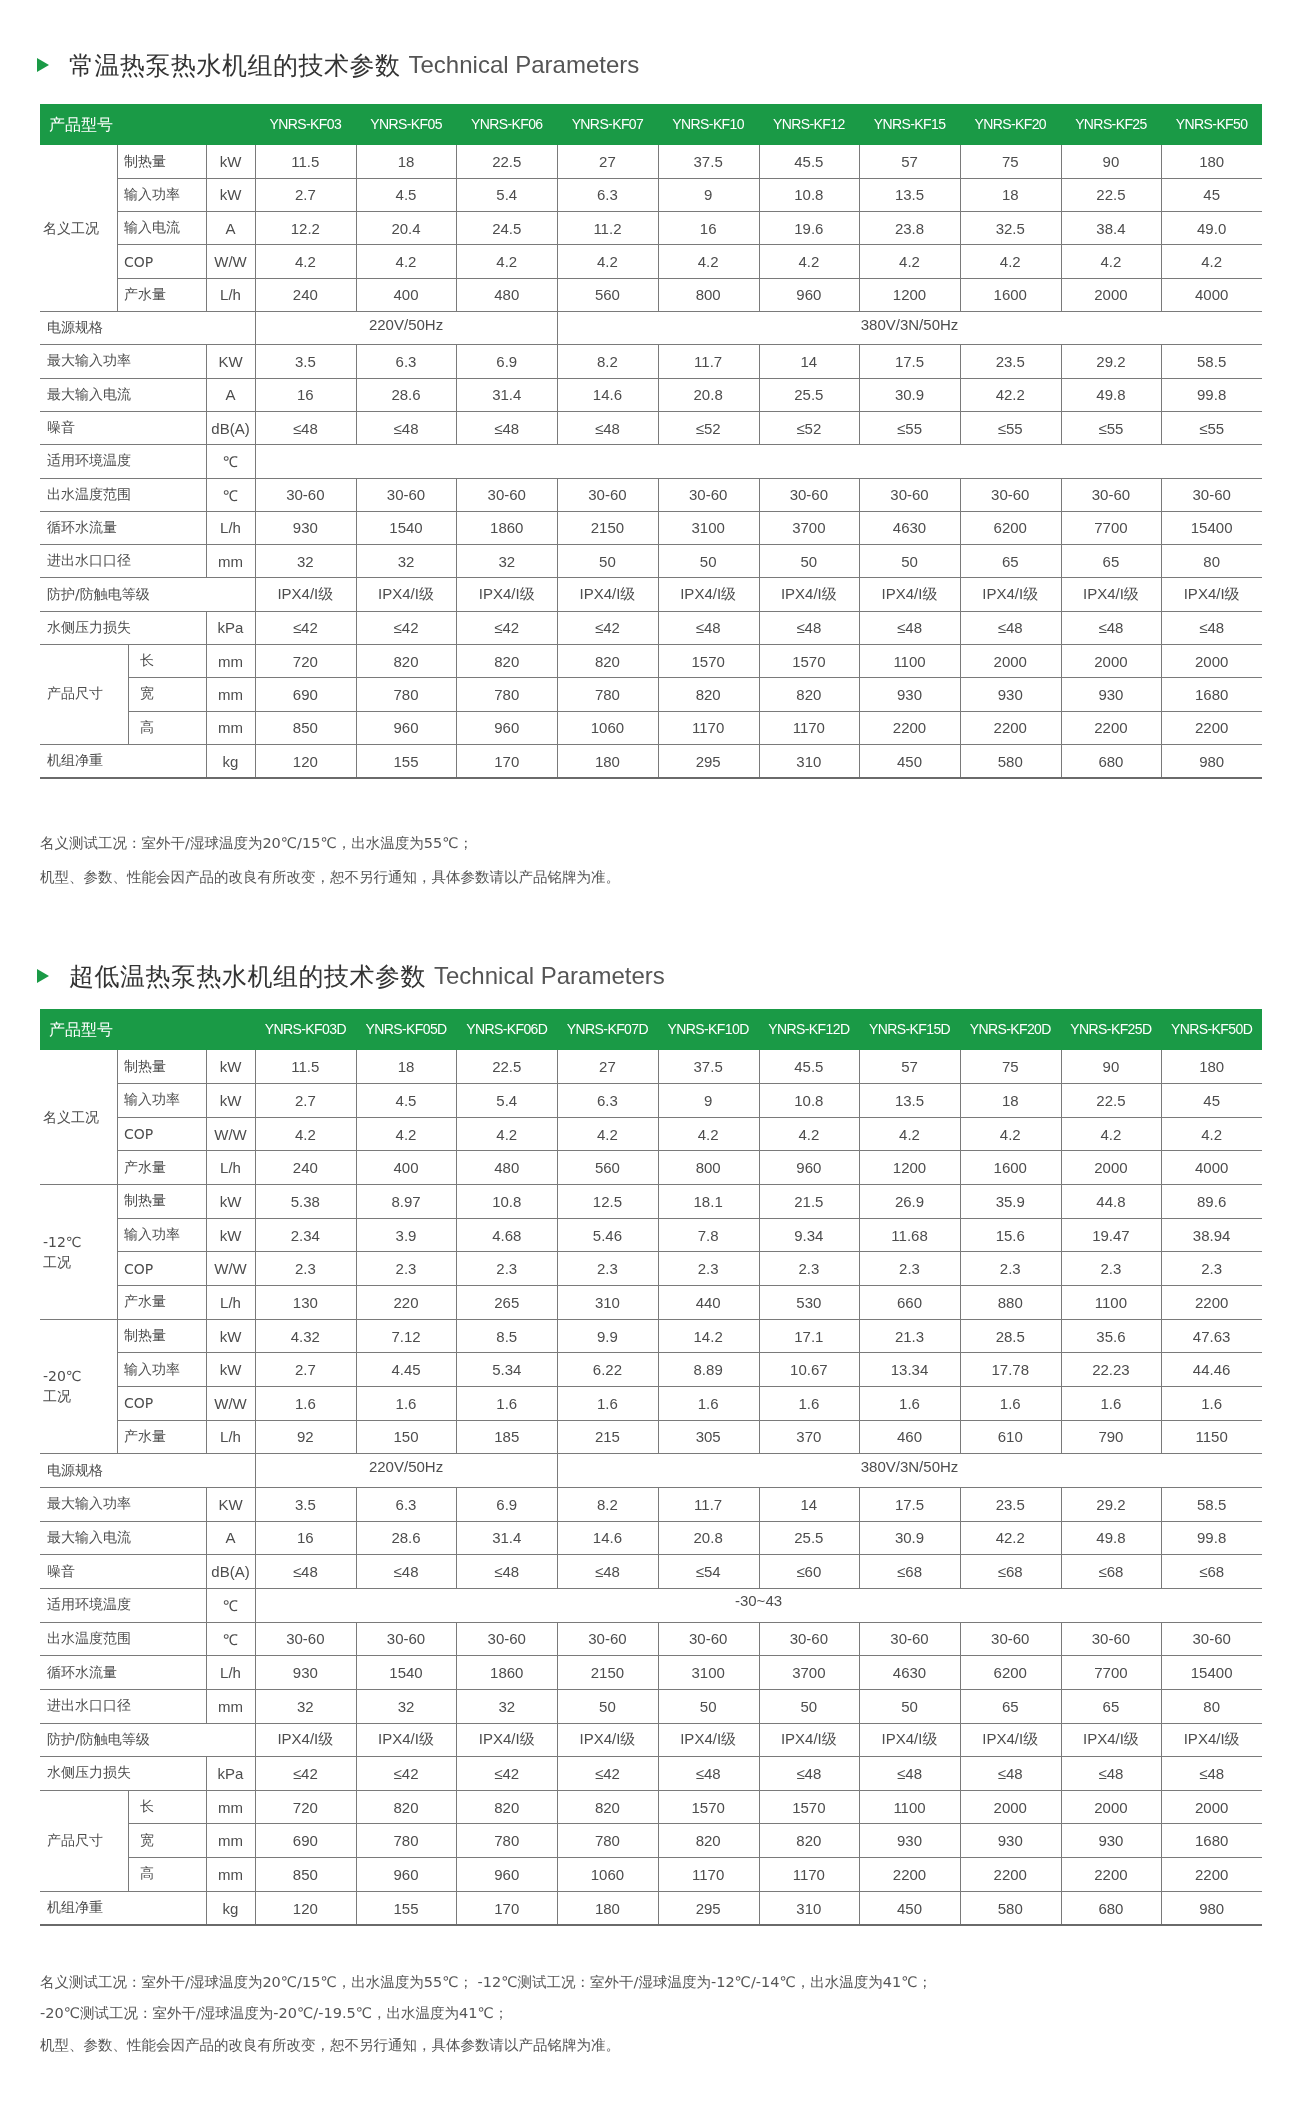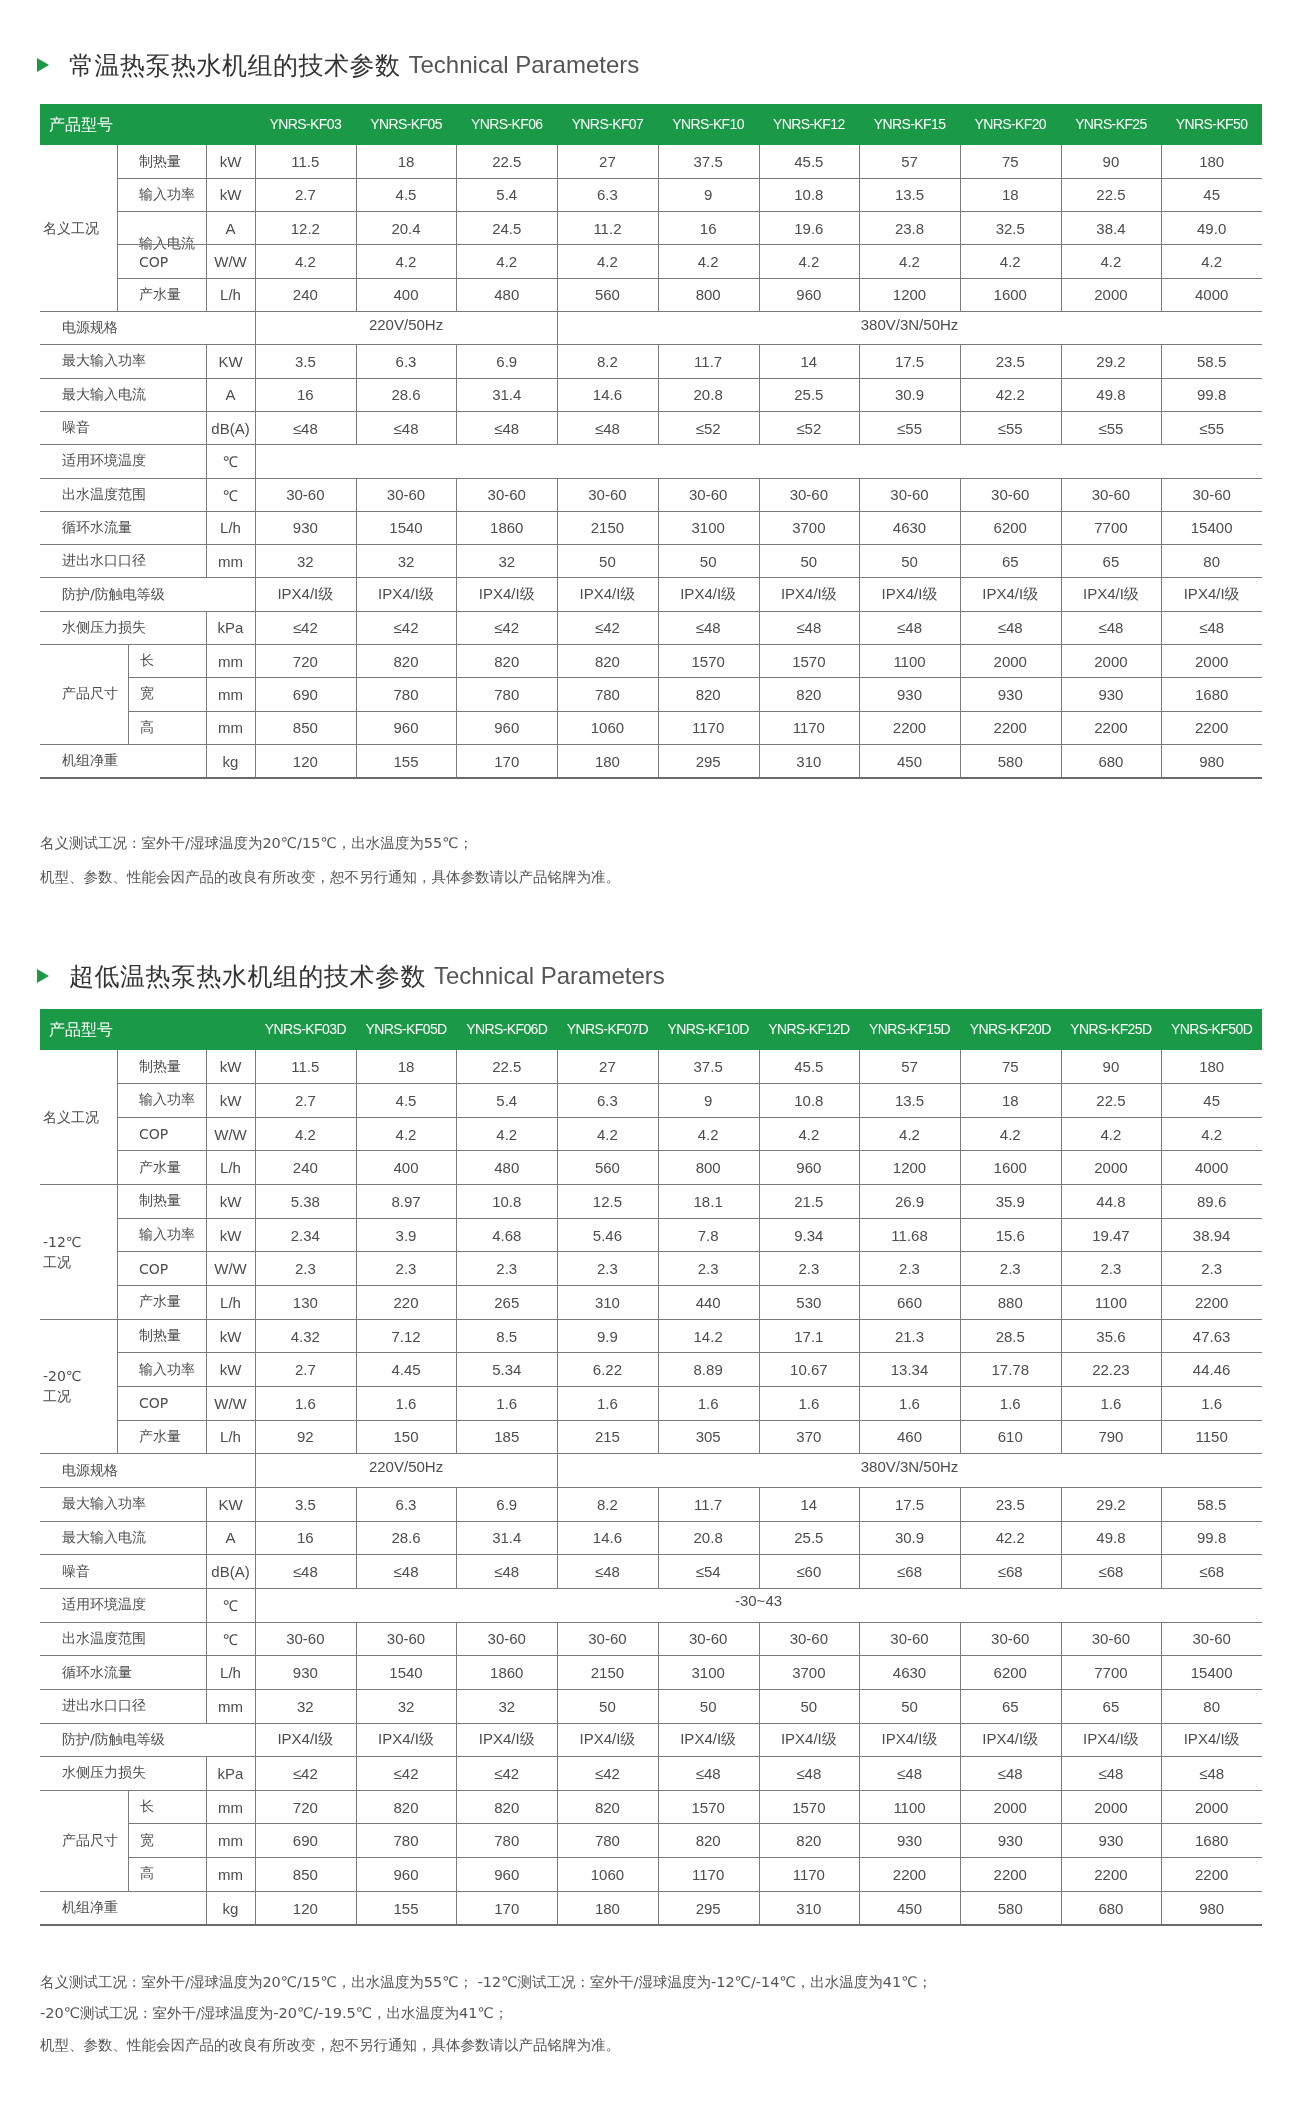--- a/index.html
+++ b/index.html
@@ -10,21 +10,21 @@
          border-left:12px solid #1a9a46; margin-right:20px; }
   .section-title .zh { font-size:25px; color:#333; letter-spacing:0.5px; }
   .section-title .en { font-size:24px; color:#555; margin-left:8px; font-family:"Liberation Sans",sans-serif; }
   .spec-table { position:absolute; left:40px; width:1222px; }
   .hdr { position:absolute; left:0; top:0; width:1222px; height:41px; background:#1a9a46; }
   .hdr .lbl { position:absolute; left:9px; top:0; line-height:41px; color:#fff; font-size:16px; }
   .hdr .model { position:absolute; top:0; line-height:41px; color:#fff; font-size:14px; text-align:center; white-space:nowrap; letter-spacing:-0.6px;
          font-family:"Liberation Sans",sans-serif; }
   .cell { position:absolute; box-sizing:border-box; display:flex; align-items:center; justify-content:center;
           font-size:15px; color:#4d4d4d; white-space:nowrap; font-family:"Liberation Sans",sans-serif; }
-  .cell.left { justify-content:flex-start; padding-left:22px; font-family:"DejaVu Sans",sans-serif; font-size:14px; }
+  .cell.left { justify-content:flex-start; padding-left:7px; font-family:"DejaVu Sans",sans-serif; font-size:14px; }
   .cell.span-top { align-items:flex-start; padding-top:4px; }
   .hline { position:absolute; height:1px; background:#7a7a7a; }
   .hline.thick { height:2px; background:#6a6a6a; }
   .vline { position:absolute; width:1px; background:#7a7a7a; }
   .note { position:absolute; left:40px; font-size:14.5px; color:#555; white-space:nowrap; }
 </style>
 </head>
 <body>
 
 <div class="section-title" style="top:48px;">
@@ -87,21 +87,21 @@
     <div class="cell" style="left: 819.2px; top: 74.3px; width: 100.7px; height: 33.3px;">13.5</div>
     <div class="vline" style="left: 819.2px; top: 74.3px; height: 33.3px;"></div>
     <div class="cell" style="left: 919.9px; top: 74.3px; width: 100.7px; height: 33.3px;">18</div>
     <div class="vline" style="left: 919.9px; top: 74.3px; height: 33.3px;"></div>
     <div class="cell" style="left: 1020.6px; top: 74.3px; width: 100.7px; height: 33.3px;">22.5</div>
     <div class="vline" style="left: 1020.6px; top: 74.3px; height: 33.3px;"></div>
     <div class="cell" style="left: 1121.3px; top: 74.3px; width: 100.7px; height: 33.3px;">45</div>
     <div class="vline" style="left: 1121.3px; top: 74.3px; height: 33.3px;"></div>
     <div class="vline" style="left: 166px; top: 74.3px; height: 33.3px;"></div>
     <div class="hline" style="top: 107.1px; left: 77px; width: 1145px;"></div>
-    <div class="cell left" style="left: 77px; top: 107.6px; width: 89px; height: 33.3px; margin-top: 16px;">输入电流</div>
+    <div class="cell left" style="left: 77px; top: 107.6px; width: 89px; height: 33.3px;">输入电流</div>
     <div class="cell" style="left: 166px; top: 107.6px; width: 49px; height: 33.3px;">A</div>
     <div class="cell" style="left: 215px; top: 107.6px; width: 100.7px; height: 33.3px;">12.2</div>
     <div class="vline" style="left: 215px; top: 107.6px; height: 33.3px;"></div>
     <div class="cell" style="left: 315.7px; top: 107.6px; width: 100.7px; height: 33.3px;">20.4</div>
     <div class="vline" style="left: 315.7px; top: 107.6px; height: 33.3px;"></div>
     <div class="cell" style="left: 416.4px; top: 107.6px; width: 100.7px; height: 33.3px;">24.5</div>
     <div class="vline" style="left: 416.4px; top: 107.6px; height: 33.3px;"></div>
     <div class="cell" style="left: 517.1px; top: 107.6px; width: 100.7px; height: 33.3px;">11.2</div>
     <div class="vline" style="left: 517.1px; top: 107.6px; height: 33.3px;"></div>
     <div class="cell" style="left: 617.8px; top: 107.6px; width: 100.7px; height: 33.3px;">16</div>

